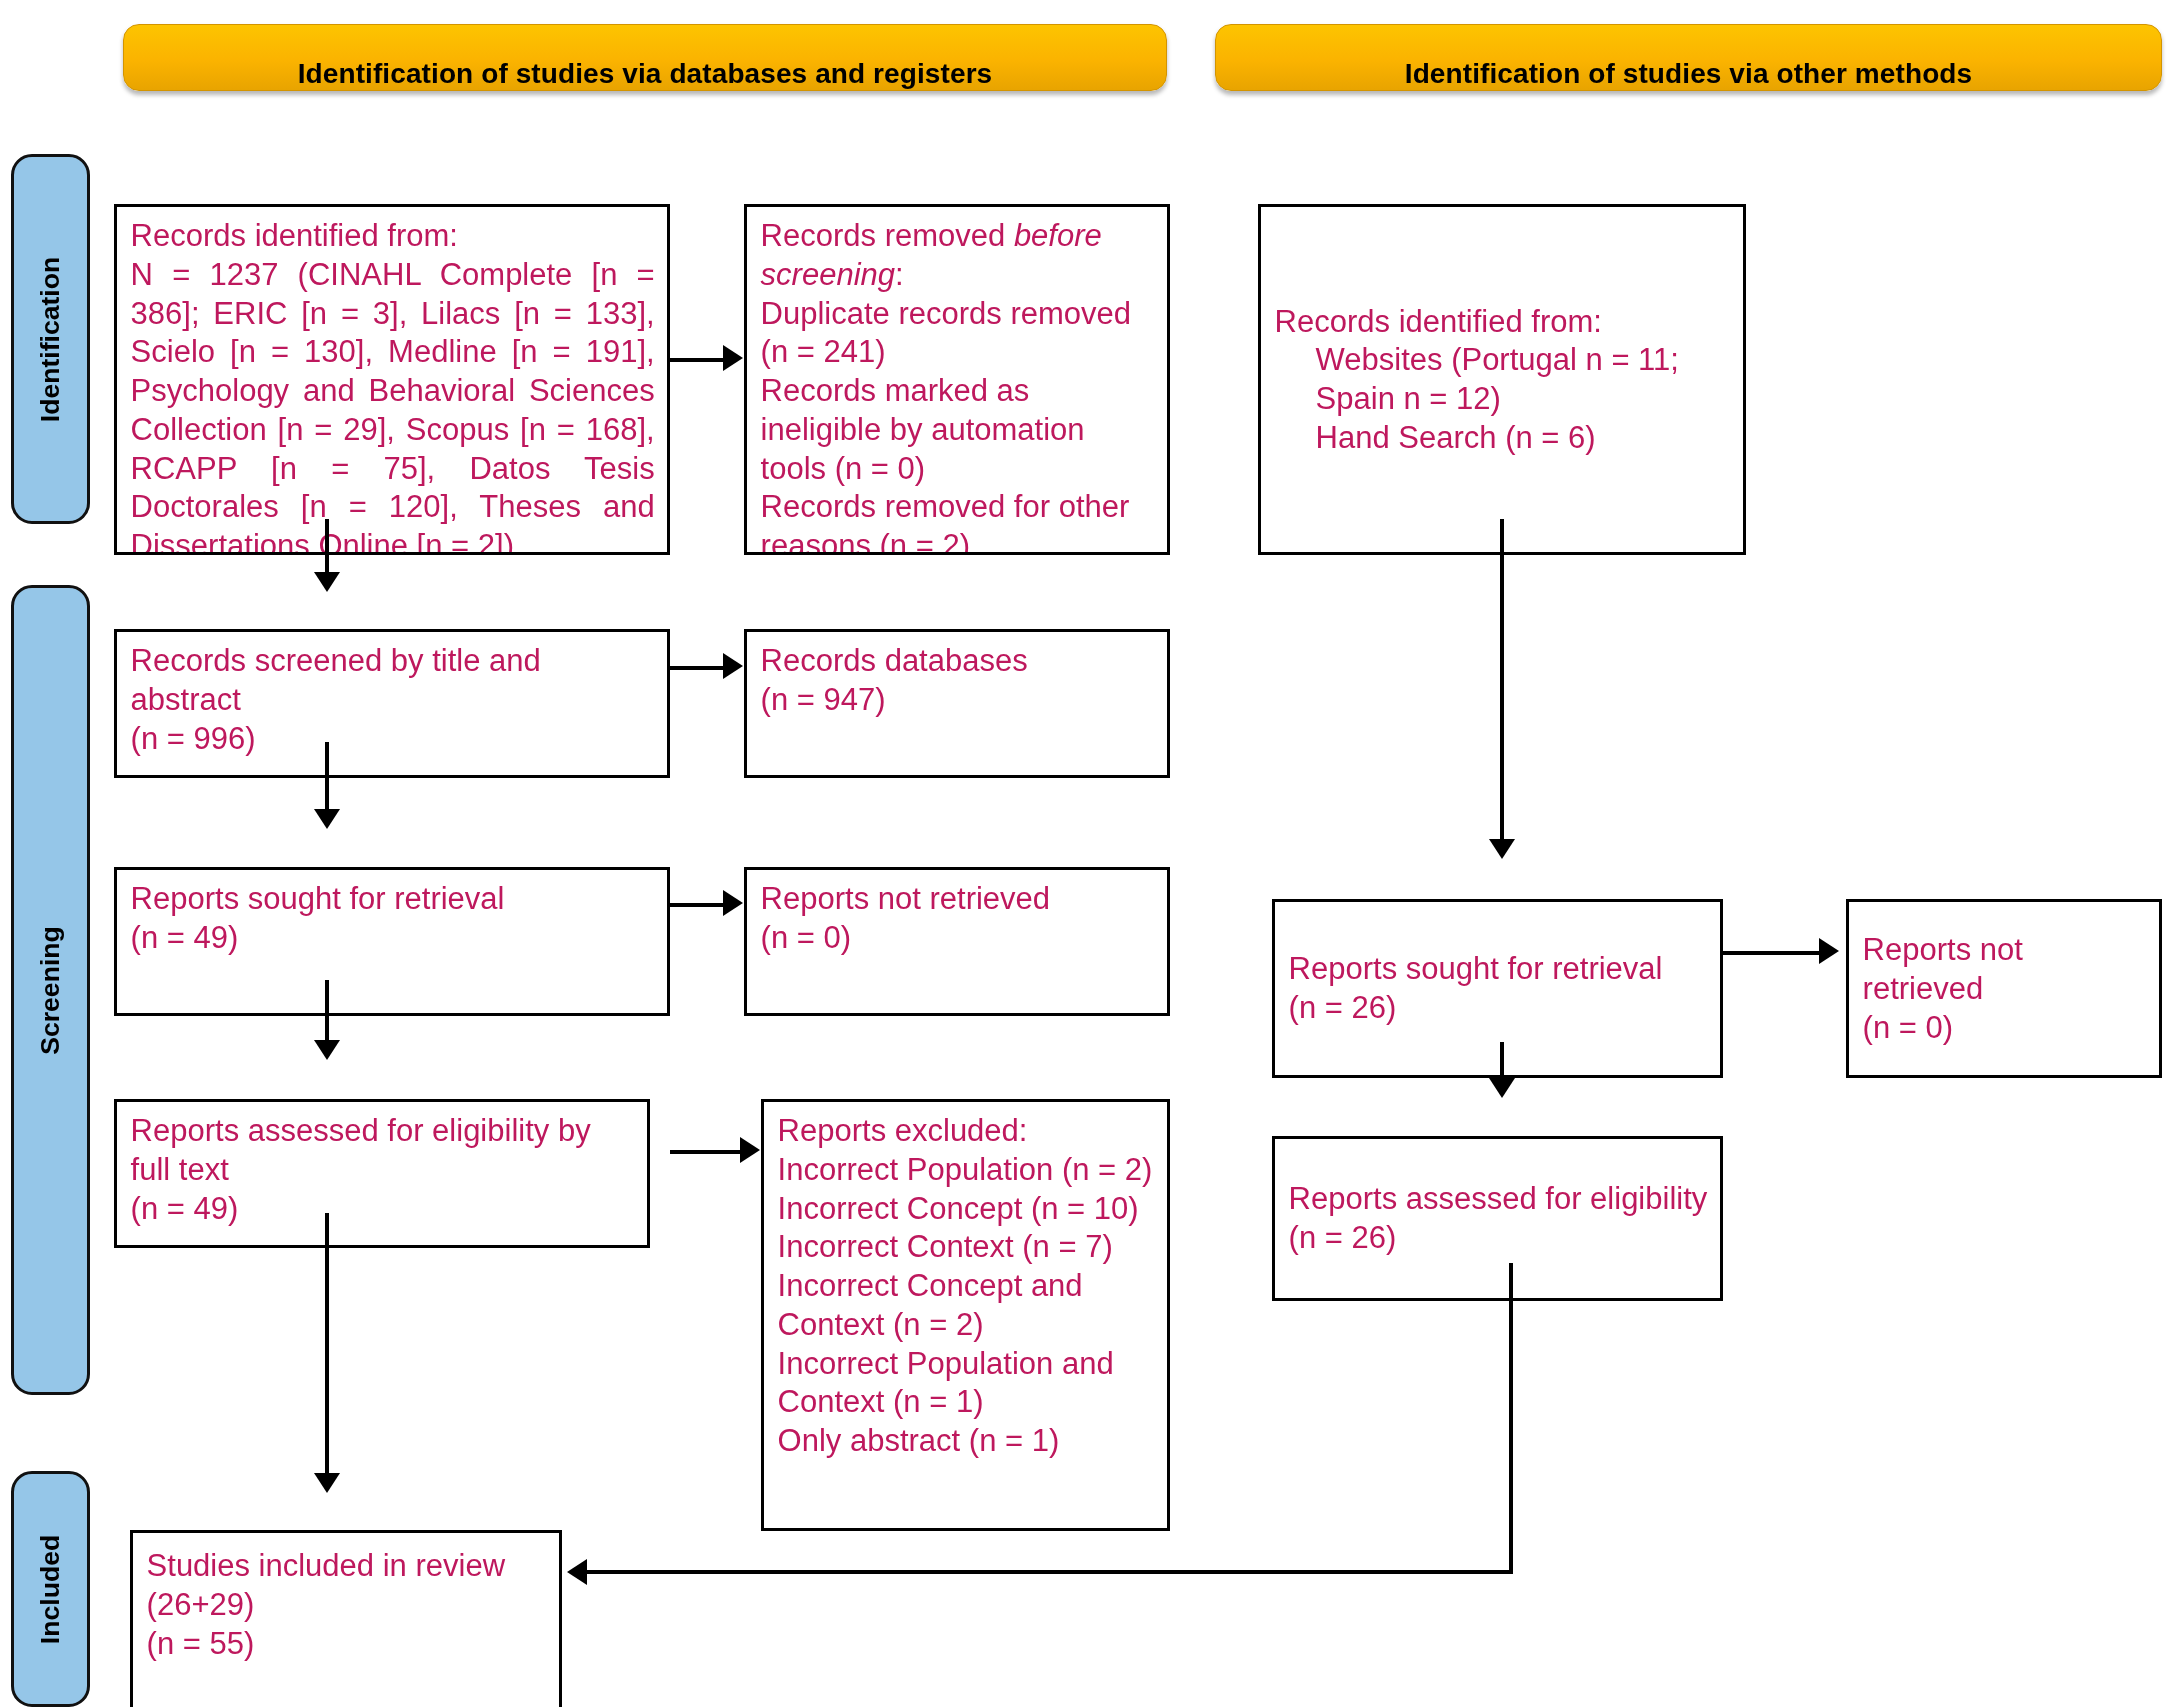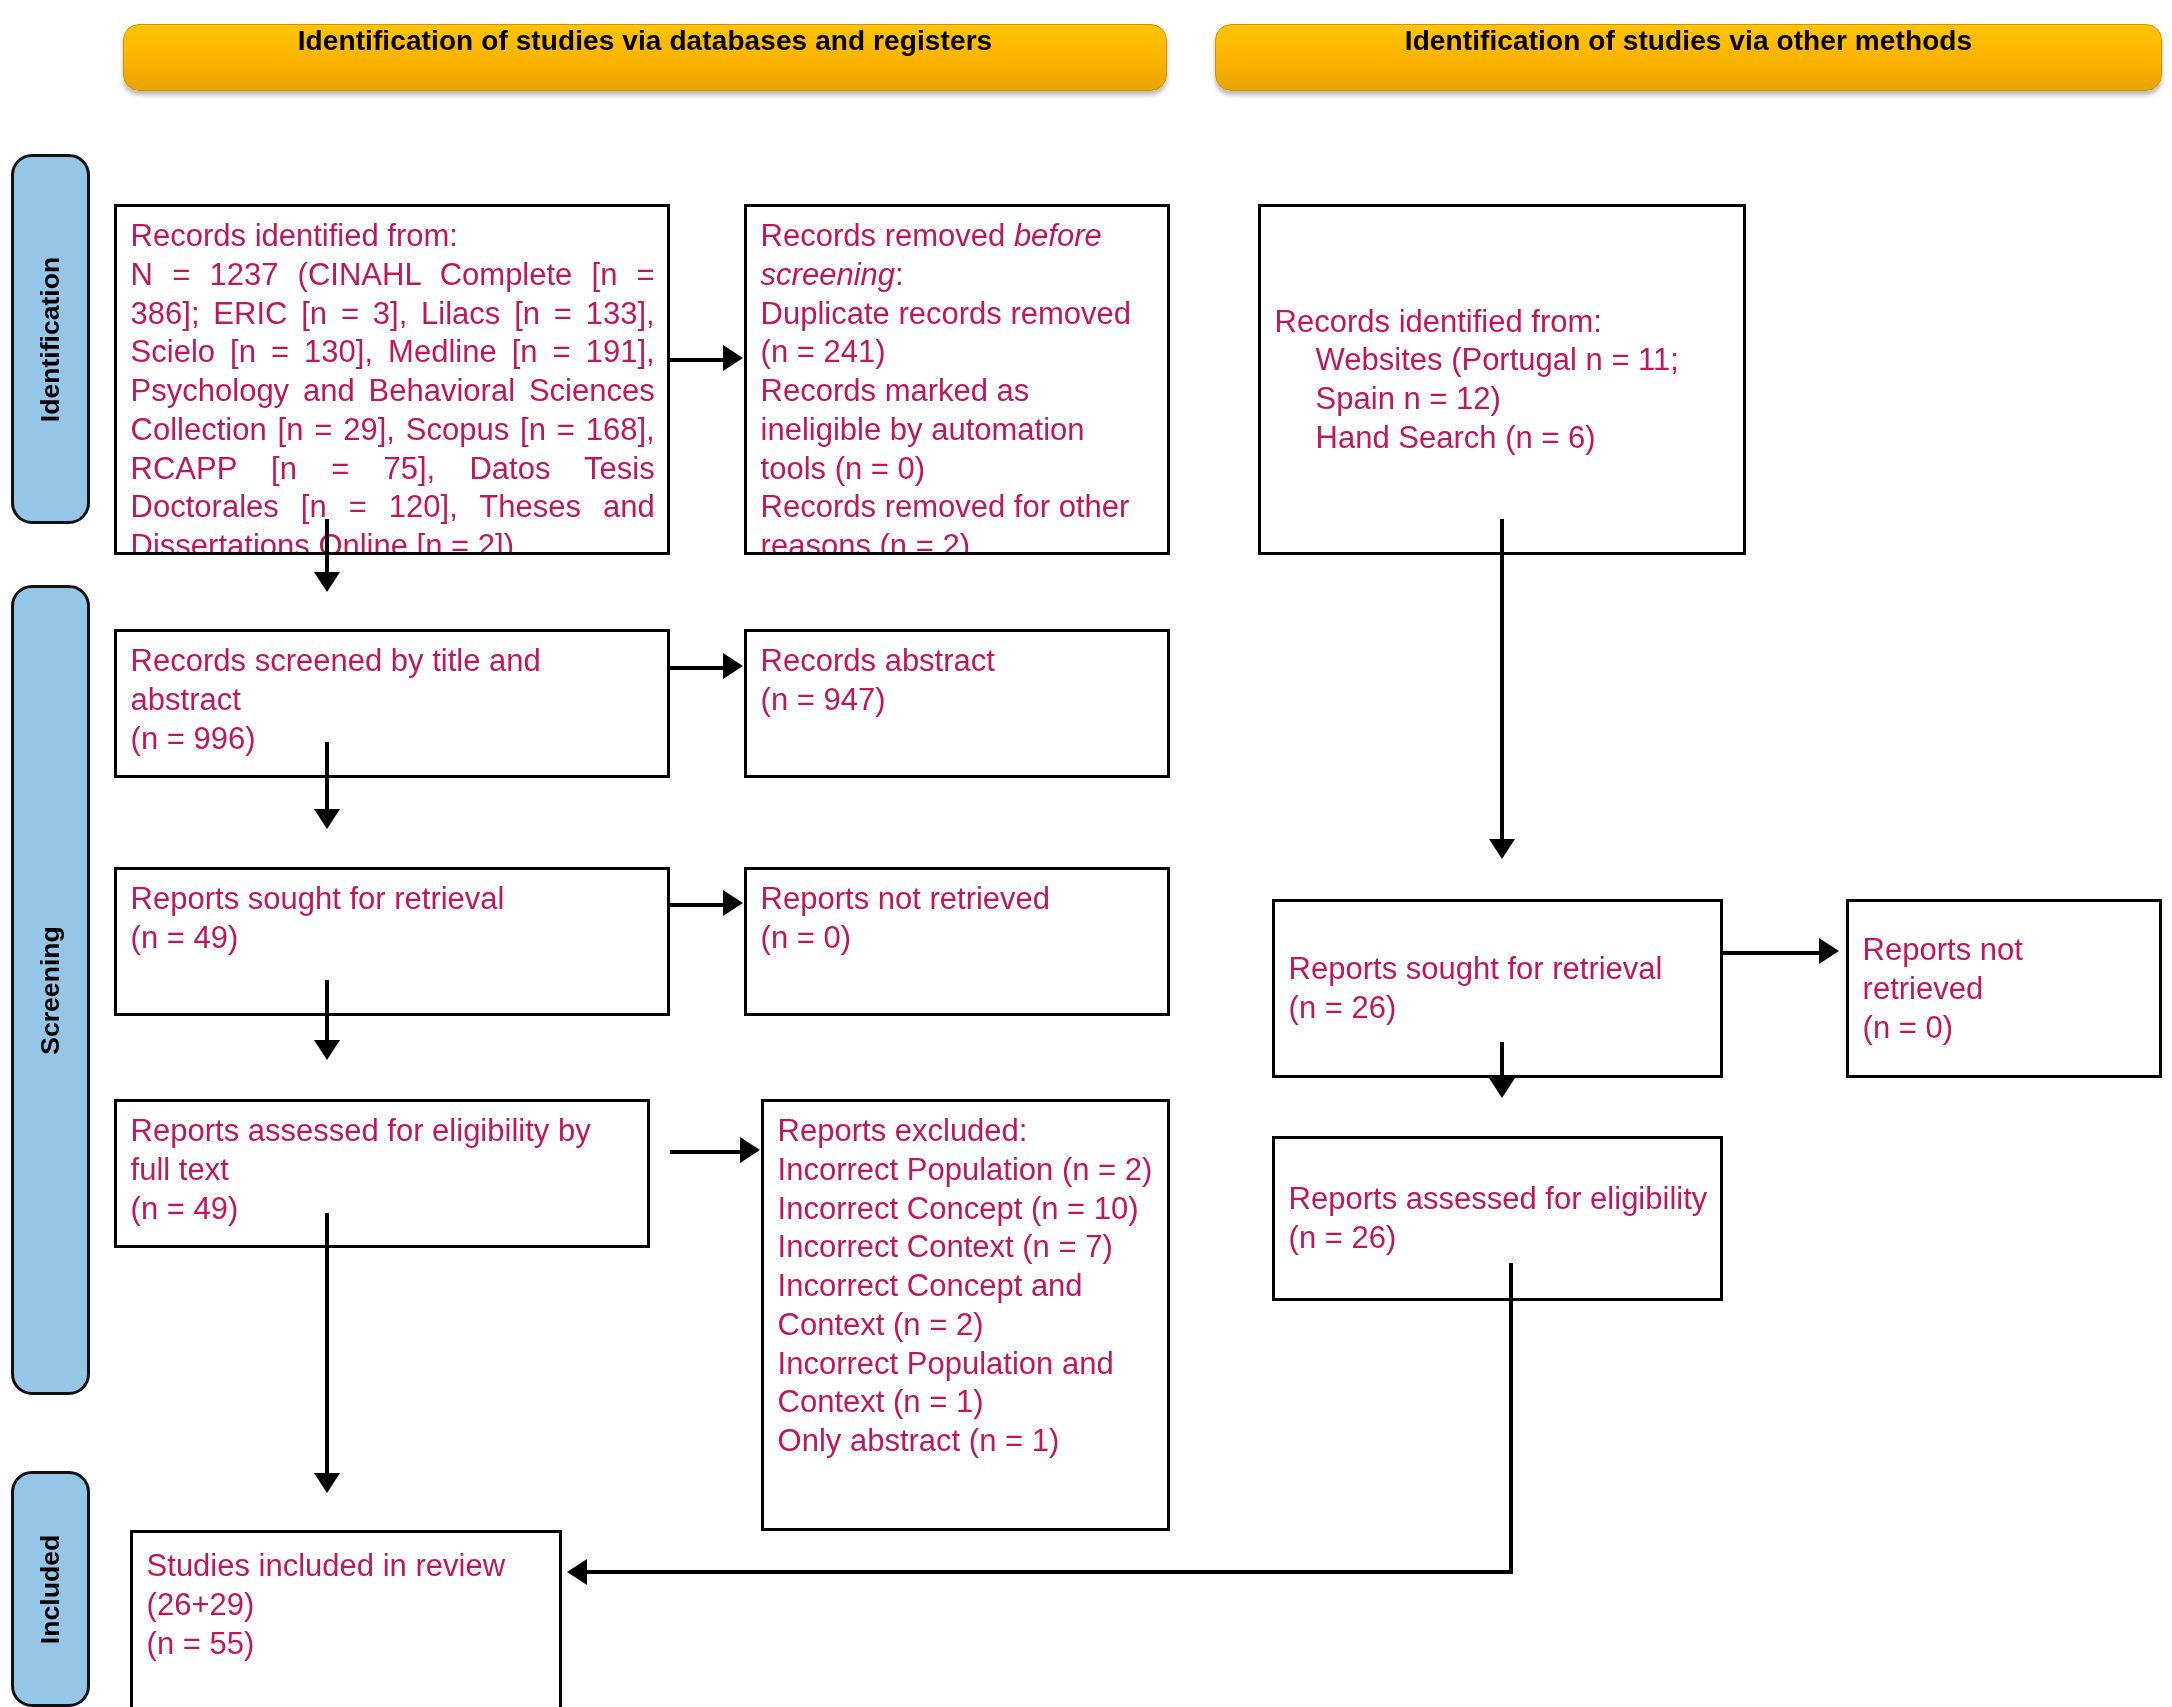--- a/index.html
+++ b/index.html
@@ -18,21 +18,21 @@
 
   
   .banner{
     position:absolute;
     background:#FBB900;
     background:linear-gradient(180deg,#FDC400 0%,#FBB300 55%,#E8A400 100%);
     border:1.9px solid #D39400;
     border-radius:16px;
     box-shadow:0 3.1px 4.3px rgba(0,0,0,0.28);
     display:flex;
-    align-items:flex-start;
+    align-items:flex-end;
     justify-content:center;
     text-align:center;
     font-weight:bold;
     font-size:28px;
     letter-spacing:0.1px;
     color:#000;
     box-sizing:border-box;
     padding:0 11px;
   }
 
@@ -152,21 +152,21 @@
 
   <div class="box topalign" style="left:114px;top:593px;width:556px;height:149px;">
     <div class="inner">
       <div class="line">Records screened by title and abstract</div>
       <div class="line">(n = 996)</div>
     </div>
   </div>
 
   <div class="box topalign" style="left:744px;top:593px;width:426px;height:149px;">
     <div class="inner">
-      <div class="line">Records abstract</div>
+      <div class="line">Records databases</div>
       <div class="line">(n = 947)</div>
     </div>
   </div>
 
   <div class="box topalign" style="left:114px;top:831px;width:556px;height:149px;">
     <div class="inner">
       <div class="line">Reports sought for retrieval</div>
       <div class="line">(n = 49)</div>
     </div>
   </div>

